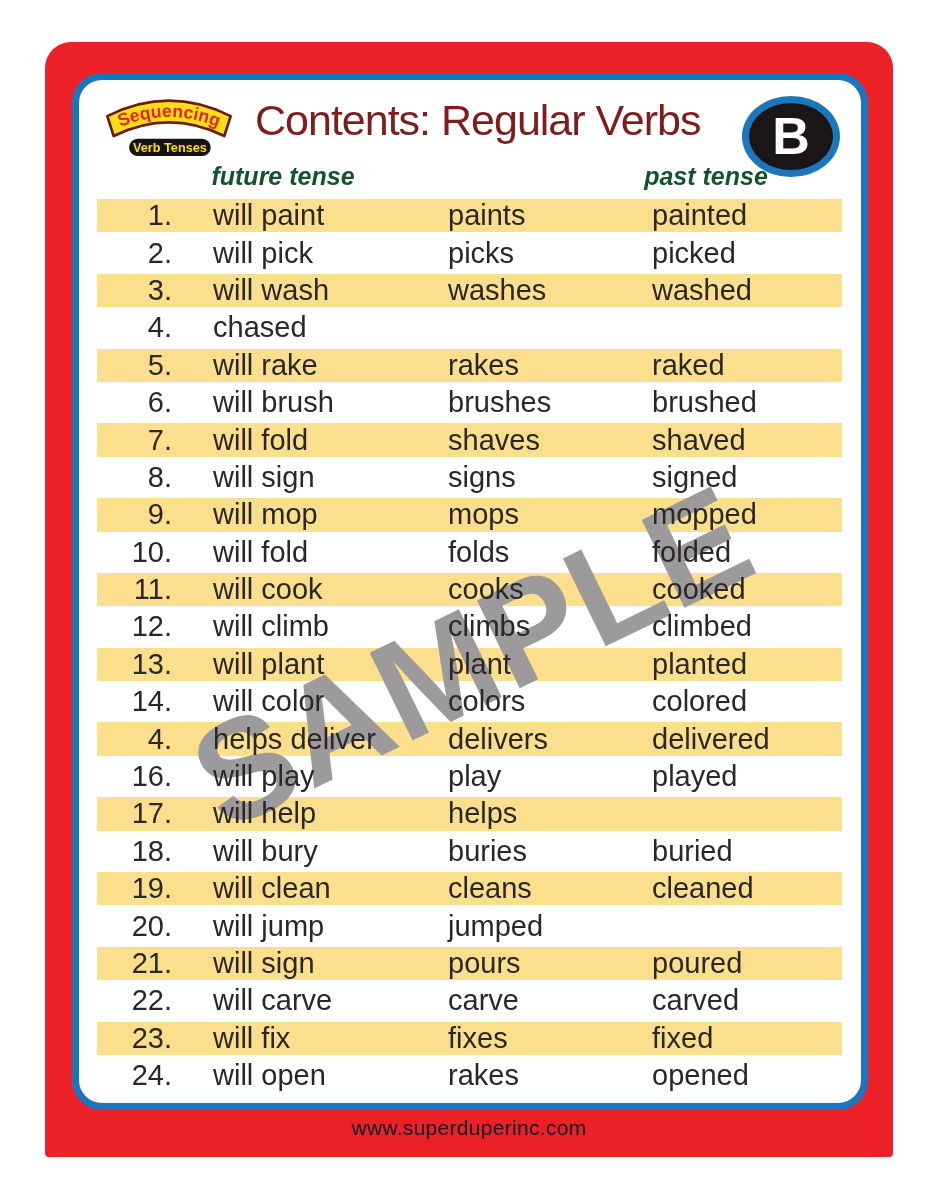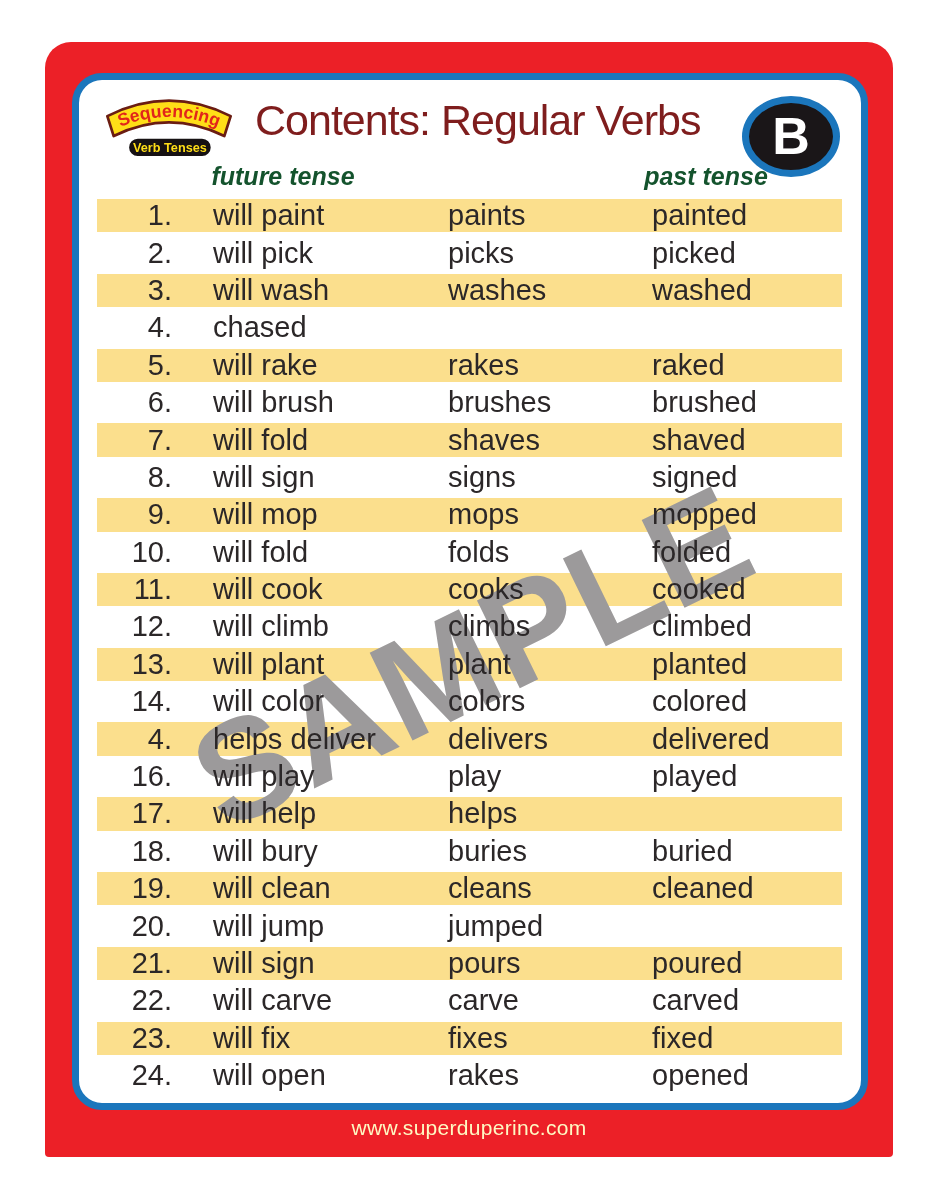--- a/index.html
+++ b/index.html
@@ -8,21 +8,21 @@
 
   .frame{position:absolute;left:45px;top:42px;width:848px;height:1115px;
          background:#EC2027;border-radius:26px 26px 4px 4px;}
 
   .card{position:absolute;left:27px;top:31px;width:796px;height:1037px;
         box-sizing:border-box;background:#ffffff;border:7px solid #1B76BC;
         border-radius:30px;overflow:hidden;}
 
   .footer{position:absolute;left:0;top:1068px;width:848px;height:35px;
           display:flex;align-items:center;justify-content:center;
-          color:#fef9c3;font-size:21px;letter-spacing:.3px;border-radius:12px;}
+          color:#0f172a;font-size:21px;letter-spacing:.3px;border-radius:12px;}
 
   
   .logo{position:absolute;left:22px;top:10px;width:136px;height:74px;}
   .title{position:absolute;left:176px;top:16px;margin:0;
          font-size:43px;font-weight:normal;color:#7f1d1d;letter-spacing:-1px;white-space:nowrap;text-align:right;}
   .badge{position:absolute;left:663px;top:16px;width:98px;height:81px;
          box-sizing:border-box;background:#1a1618;border:7px solid #1B76BC;border-radius:50%;
          display:flex;align-items:center;justify-content:center;}
   .badge span{color:#ffffff;font-size:52px;font-weight:bold;line-height:1;transform:translateY(-1px);}
 

